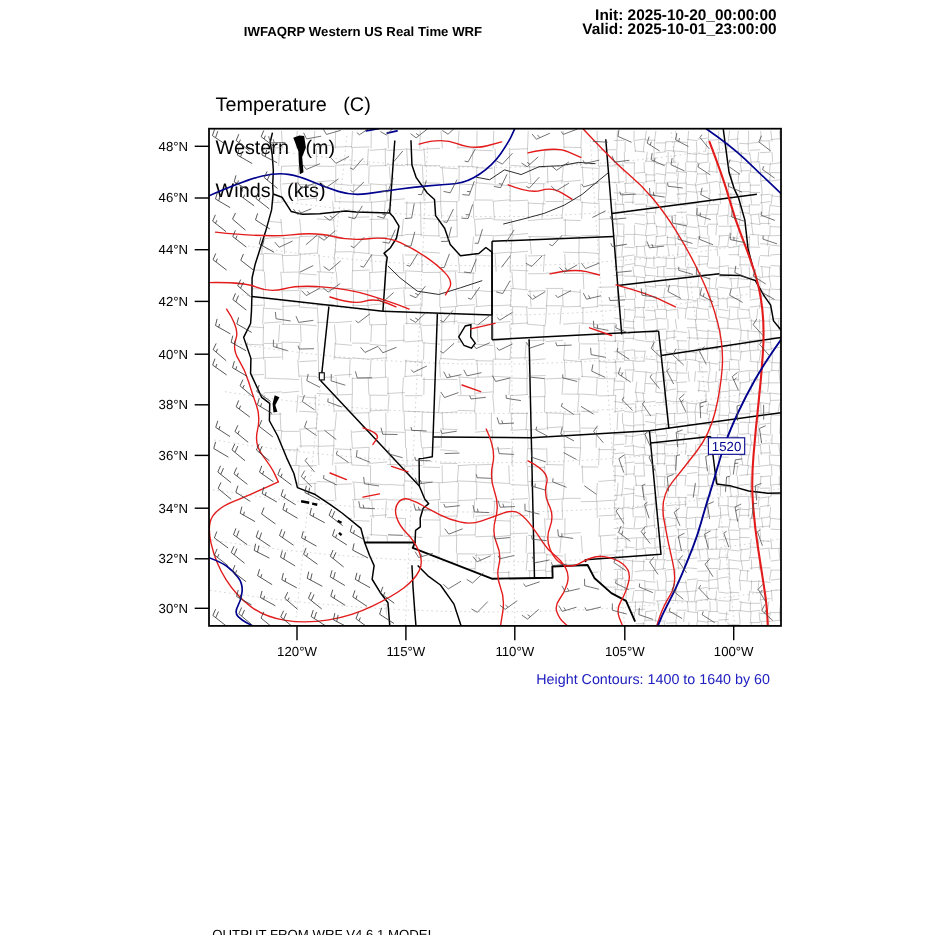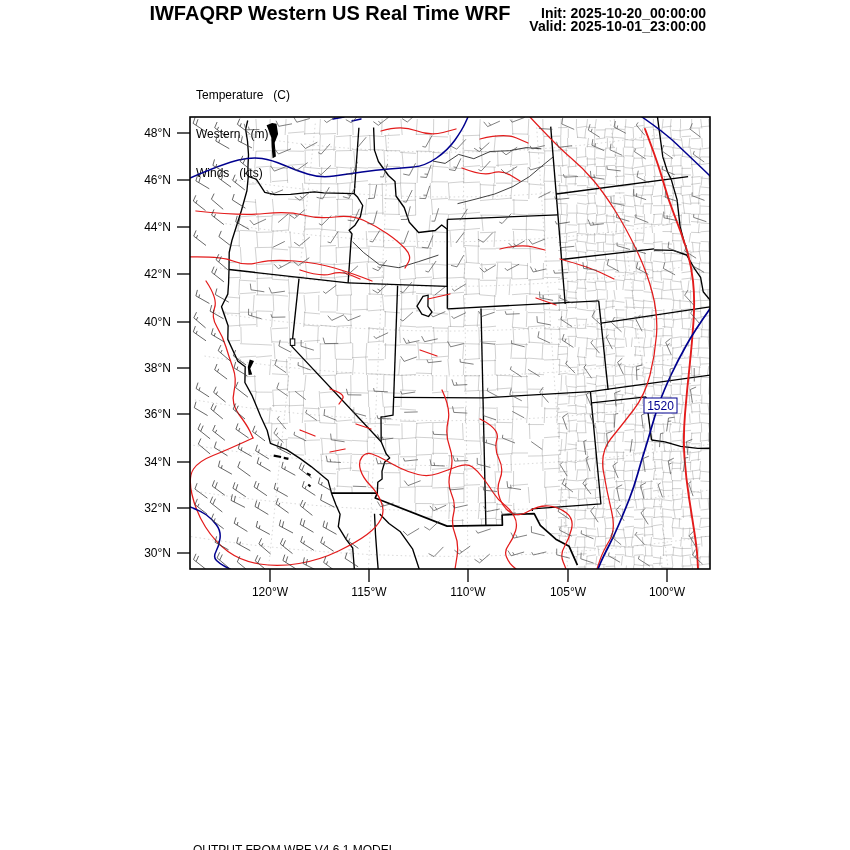--- a/index.html
+++ b/index.html
@@ -1,22 +1,22 @@
 <!DOCTYPE html>
 <html><head>
 <meta charset="utf-8">
 <style>
   html,body{margin:0;padding:0;background:#fff;}
   .page{position:relative;width:850px;height:850px;background:#fff;overflow:hidden;
         font-family:"Liberation Sans",sans-serif;color:#000;}
-  .title{position:absolute;top:2px;left:330px;transform:translateX(-50%);
-         font-size:20px;font-weight:bold;white-space:nowrap;}
+  .title{position:absolute;top:22px;left:330px;transform:translateX(-50%);
+         font-size:12px;font-weight:bold;white-space:nowrap;}
   .stamp{position:absolute;top:7px;right:144px;text-align:right;
          font-size:14px;font-weight:bold;line-height:13px;white-space:pre;}
-  .legend{position:absolute;top:63px;left:196px;font-size:12px;line-height:13px;white-space:pre;}
+  .legend{position:absolute;top:63px;left:196px;font-size:18px;line-height:13px;white-space:pre;}
   .notes{position:absolute;top:608px;right:150px;text-align:right;font-size:13px;line-height:20px;}
   .footer{position:absolute;top:815px;left:193px;font-size:12px;line-height:14px;white-space:pre;}
   svg.map{position:absolute;left:0;top:0;}
 </style>
 </head>
 <body>
 
 <div class="page">
   <div class="title">IWFAQRP Western US Real Time WRF</div>
   <div class="stamp"><span>Init: 2025-10-20_00:00:00</span><br><span>Valid: 2025-10-01_23:00:00</span></div>
@@ -161,19 +161,20 @@
         <line x1="468" y1="569" x2="468" y2="582" stroke="#000" stroke-width="1.3"></line>
         <text x="468" y="596" text-anchor="middle">110°W</text>
         <line x1="568" y1="569" x2="568" y2="582" stroke="#000" stroke-width="1.3"></line>
         <text x="568" y="596" text-anchor="middle">105°W</text>
         <line x1="667" y1="569" x2="667" y2="582" stroke="#000" stroke-width="1.3"></line>
         <text x="667" y="596" text-anchor="middle">100°W</text>
       </g>
     </svg>
 
   <div class="notes">
+    <div id="note-height" style="color: rgb(32, 32, 192);">Height Contours: 1400 to 1640 by 60</div>
   </div>
 
   <div class="footer">
     <div>OUTPUT FROM WRF V4.6.1 MODEL</div>
     
   </div>
 </div>
 
 </body></html>

